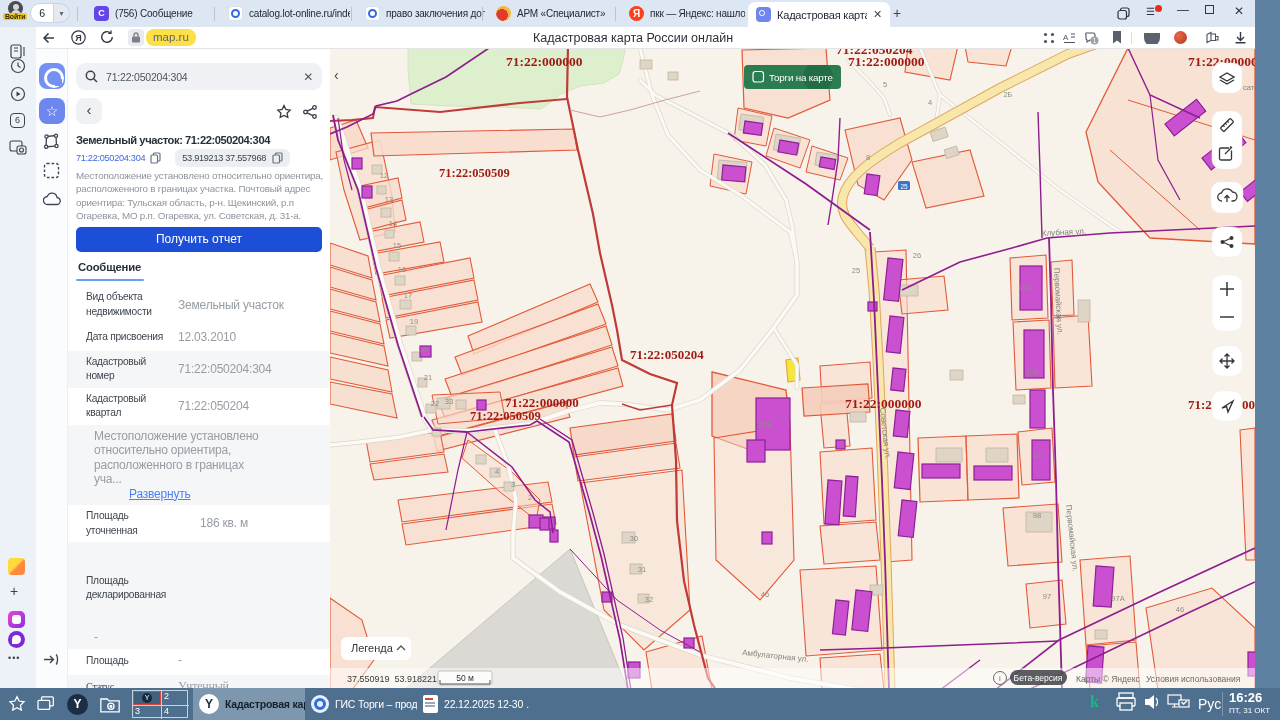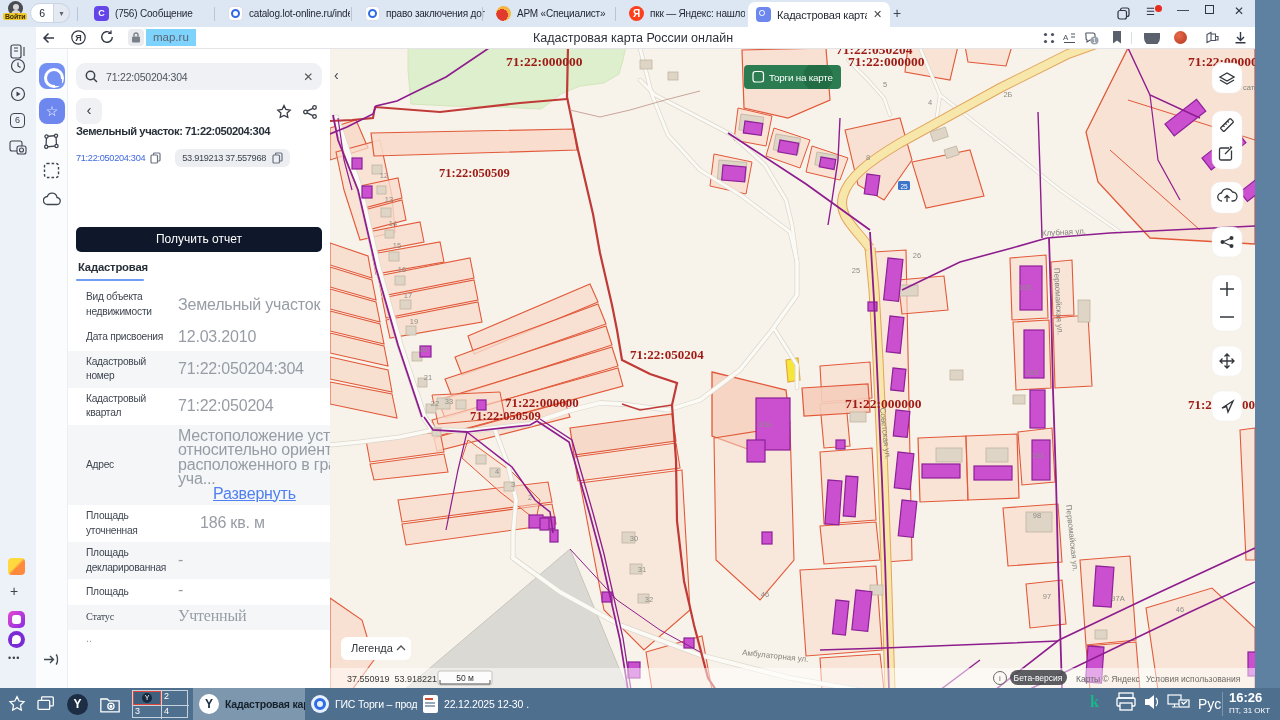--- a/index.html
+++ b/index.html
@@ -16,48 +16,48 @@
 .tabdrop { position:absolute; left:54px; top:3px; width:16px; height:20px; background:#e4e9f2; border-radius:0 10px 10px 0; border:1px solid #c9d4e4; border-left:none; color:#5d6673; font-size:8px; text-align:center; line-height:20px; }
 .tab { display:flex; align-items:center; gap:6px; height:27px; padding:0 10px; white-space:nowrap; overflow:hidden; }
 .favicon { width:15px; height:15px; border-radius:4px; flex:0 0 15px; position:relative; }
 .tab-active { position:absolute; left:748px; top:2px; width:142px; height:25px; background:#fff; border-radius:7px 7px 0 0; display:flex; align-items:center; gap:6px; padding:0 8px; font-size:11px; white-space:nowrap; }
 .newtab { position:absolute; left:893px; top:5px; font-size:14px; color:#3c4654; }
 .wbtn { position:absolute; top:6px; color:#30353f; }
 
 .toolbar { position:absolute; left:0; top:27px; width:1255px; height:22px; background:#fff; border-bottom:1px solid #e4e4e6; }
 .ttl { position:absolute; left:533px; top:4px; font-size:12.5px; color:#2a2f38; }
 .chip-lock { position:absolute; left:128px; top:2px; width:16px; height:17px; background:#e9ebee; border-radius:4px; }
-.chip-url { position:absolute; left:146px; top:2px; height:17px; background:#7dd3fc; border-radius:0; font-size:11.5px; color:#5d6470; padding:2px 7px; }
+.chip-url { position:absolute; left:146px; top:2px; height:17px; background:#fde047; border-radius:8px; font-size:11.5px; color:#5d6470; padding:2px 7px; }
 
 .content { position:absolute; left:36px; top:49px; width:1219px; height:639px; display:flex; }
 .bsidebar { position:absolute; left:0; top:27px; width:36px; height:661px; background:#edf1f8; }
 .srail { width:32px; height:639px; background:#fbfcfd; border-right:1px solid #eceef1; position:relative; flex:0 0 32px; }
 .panel { width:262px; height:639px; background:#fff; position:relative; flex:0 0 262px; font-size:11px; }
 .mapwrap { position:relative; width:885px; height:639px; overflow:hidden; flex:1; }
 
 .logo { position:absolute; left:3px; top:14px; width:26px; height:26px; border-radius:8px; background:#7390f2; }
 .logo:before { content:""; position:absolute; left:5px; top:5px; width:14px; height:14px; border:3.2px solid #fff; border-radius:50%; }
 .logo:after { content:""; position:absolute; right:3px; bottom:3px; width:7px; height:7px; background:#7390f2; border-radius:0 0 3px 0; }
 .star-btn { position:absolute; left:3px; top:49px; width:26px; height:26px; border-radius:8px; background:#6d87ef; color:#fff; text-align:center; line-height:26px; font-size:14px; }
 .rail-ic { position:absolute; left:7px; color:#3f4652; }
 
 .searchbox { position:absolute; left:8px; top:14px; width:246px; height:27px; background:#eff1f4; border-radius:9px; display:flex; align-items:center; padding:0 9px; color:#4e545e; font-size:10.5px; letter-spacing:-0.2px; gap:8px; }
 .backbtn { position:absolute; left:8px; top:49px; width:26px; height:26px; background:#eff1f4; border-radius:8px; text-align:center; line-height:24px; font-size:15px; color:#363c46; }
-.ptitle { position:absolute; left:8px; top:76px; font-size:11.2px; font-weight:bold; color:#273039; letter-spacing:-0.45px; }
+.ptitle { position:absolute; left:8px; top:85px; font-size:11.2px; font-weight:bold; color:#273039; letter-spacing:-0.45px; }
 .chips { position:absolute; left:8px; top:100px; display:flex; align-items:center; font-size:9.2px; letter-spacing:-0.3px; }
 .chipgray { background:#eceef2; border-radius:6px; padding:3px 7px; color:#3c434d; display:flex; gap:6px; align-items:center; margin-left:10px; }
 .pdesc { position:absolute; left:8px; top:120px; width:254px; white-space:nowrap; color:#8e949c; font-size:9.8px; letter-spacing:-0.2px; line-height:13.3px; }
-.greenbtn { position:absolute; left:8px; top:178px; width:246px; height:25px; background:#0f172a; border-radius:5px; color:#fff; font-size:12px; text-align:center; line-height:25px; }
+.greenbtn { position:absolute; left:8px; top:178px; width:246px; height:25px; background:#1d4ed8; border-radius:5px; color:#fff; font-size:12px; text-align:center; line-height:25px; }
 .infotab { position:absolute; left:10px; top:212px; font-size:11.3px; font-weight:bold; color:#273039; letter-spacing:-0.2px; }
 .infotab:after { content:""; position:absolute; left:-2px; top:18px; width:68px; height:2px; background:#6f9cf5; border-radius:2px; }
 .tbl { position:absolute; left:0; top:237px; width:262px; }
 .row { display:flex; padding:4px 0 4px 18px; min-height:26.5px; align-items:stretch; }
 .row.g { background:#f4f6f8; }
 .row .lbl { width:84px; color:#3f4650; line-height:14.5px; flex:0 0 84px; display:flex; align-items:center; font-size:10.2px; letter-spacing:-0.25px; }
-.row .val { margin-left:8px; color:#979da5; line-height:14.5px; width:144px; font-size:16px; letter-spacing:-0.2px; }
+.row .val { margin-left:8px; color:#979da5; line-height:14.5px; width:144px; font-size:12px; letter-spacing:-0.2px; }
 .vcenter { display:flex; align-items:center; }
 
 .taskbar { position:absolute; left:0; top:688px; width:1280px; height:32px; background:#4e6f8e; display:flex; align-items:center; color:#fff; }
 .tb-ic { flex:0 0 auto; }
 .taskbtn { height:32px; display:flex; align-items:center; gap:6px; padding:0 6px; font-size:10.5px; letter-spacing:-0.2px; width:112px; overflow:hidden; white-space:nowrap; }
 .taskbtn.active { background:#7d98ae; color:#15202b; font-weight:bold; }
 svg { display:block; }
 </style>
 </head>
 <body>
@@ -246,48 +246,48 @@
               <rect x="3.5" y="1" width="6.5" height="8" rx="1"></rect>
               <rect x="1" y="3" width="6.5" height="8" rx="1" fill="#fff"></rect>
             </svg>
         <span class="chipgray">53.919213 37.557968
           <svg width="11" height="12" viewBox="0 0 11 12" fill="none" stroke="#6b7280" stroke-width="1.2">
                 <rect x="3.5" y="1" width="6.5" height="8" rx="1"></rect>
                 <rect x="1" y="3" width="6.5" height="8" rx="1" fill="#eceef2"></rect>
               </svg>
         </span>
       </div>
+      <div class="pdesc">Местоположение установлено относительно ориентира,<br>расположенного в границах участка. Почтовый адрес<br>ориентира: Тульская область, р-н. Щекинский, р.п<br>Огаревка, МО р.п. Огаревка, ул. Советская, д. 31-а.</div>
       <div class="greenbtn">Получить отчет</div>
-      <div class="infotab">Кадастровая</div>
+      <div class="infotab">Сообщение</div>
       <div class="tbl">
         <div class="row" style="min-height:37.5px;">
               <div class="lbl">Вид объекта недвижимости</div>
               <div class="val vcenter">Земельный участок</div>
             </div>
         <div class="row" style="min-height:27px;">
               <div class="lbl">Дата присвоения</div>
               <div class="val vcenter">12.03.2010</div>
             </div>
         <div class="row g" style="min-height:37px;">
               <div class="lbl">Кадастровый номер</div>
               <div class="val vcenter">71:22:050204:304</div>
             </div>
         <div class="row" style="min-height:37px;">
               <div class="lbl">Кадастровый квартал</div>
               <div class="val vcenter">71:22:050204</div>
             </div>
         <div class="row g">
-              <div class="lbl vcenter">Адрес</div>
               <div class="val" style="white-space:nowrap;">Местоположение установлено<br>относительно ориентира,<br>расположенного в границах<br>уча...<br><span style="color:#4f7ff0;text-decoration:underline;margin-left:35px;">Развернуть</span></div>
             </div>
         <div class="row" style="min-height:37px;gap:22px;">
               <div class="lbl">Площадь уточненная</div>
               <div class="val vcenter">186 кв. м</div>
             </div>
-        <div class="row g" style="min-height:37px;">
+        <div class="row g" style="min-height:37px;flex-direction:column;">
               <div class="lbl">Площадь декларированная</div>
               <div class="val vcenter">-</div>
             </div>
         <div class="row" style="min-height:26px;">
               <div class="lbl">Площадь</div>
               <div class="val">-</div>
             </div>
         <div class="row g" style="min-height:25px;font-family:Liberation Serif, serif;">
               <div class="lbl">Статус</div>
               <div class="val">Учтенный</div>

